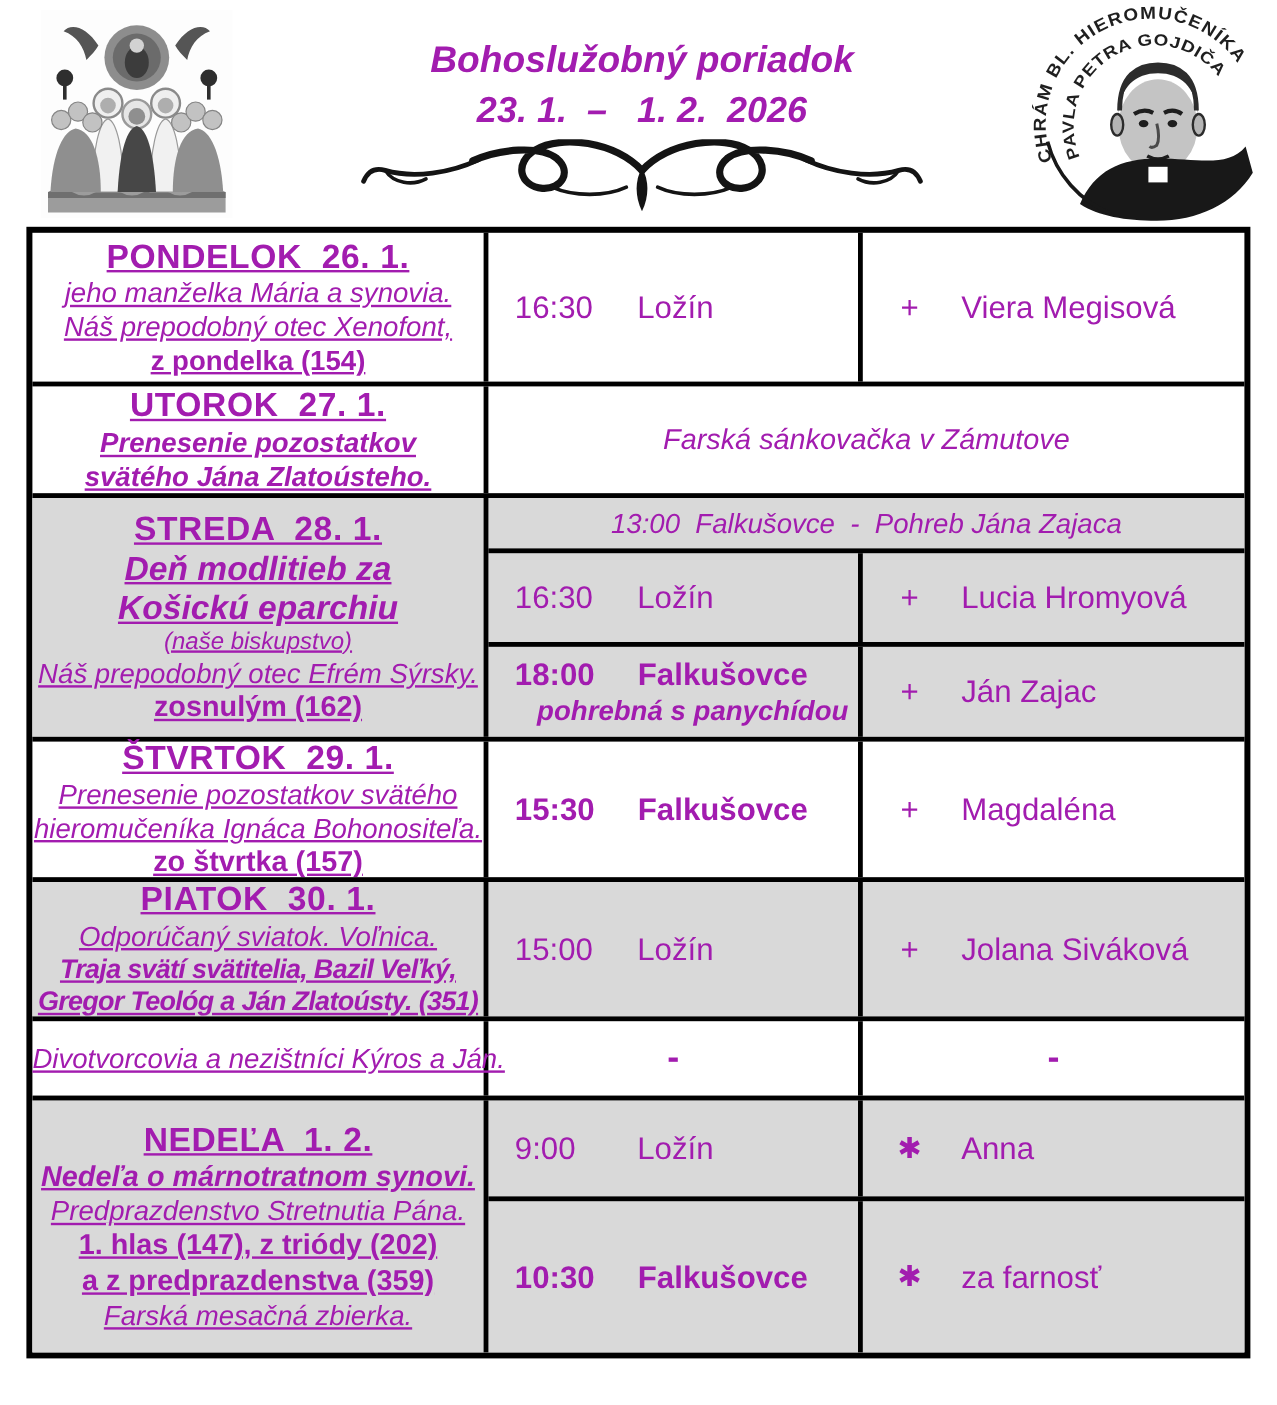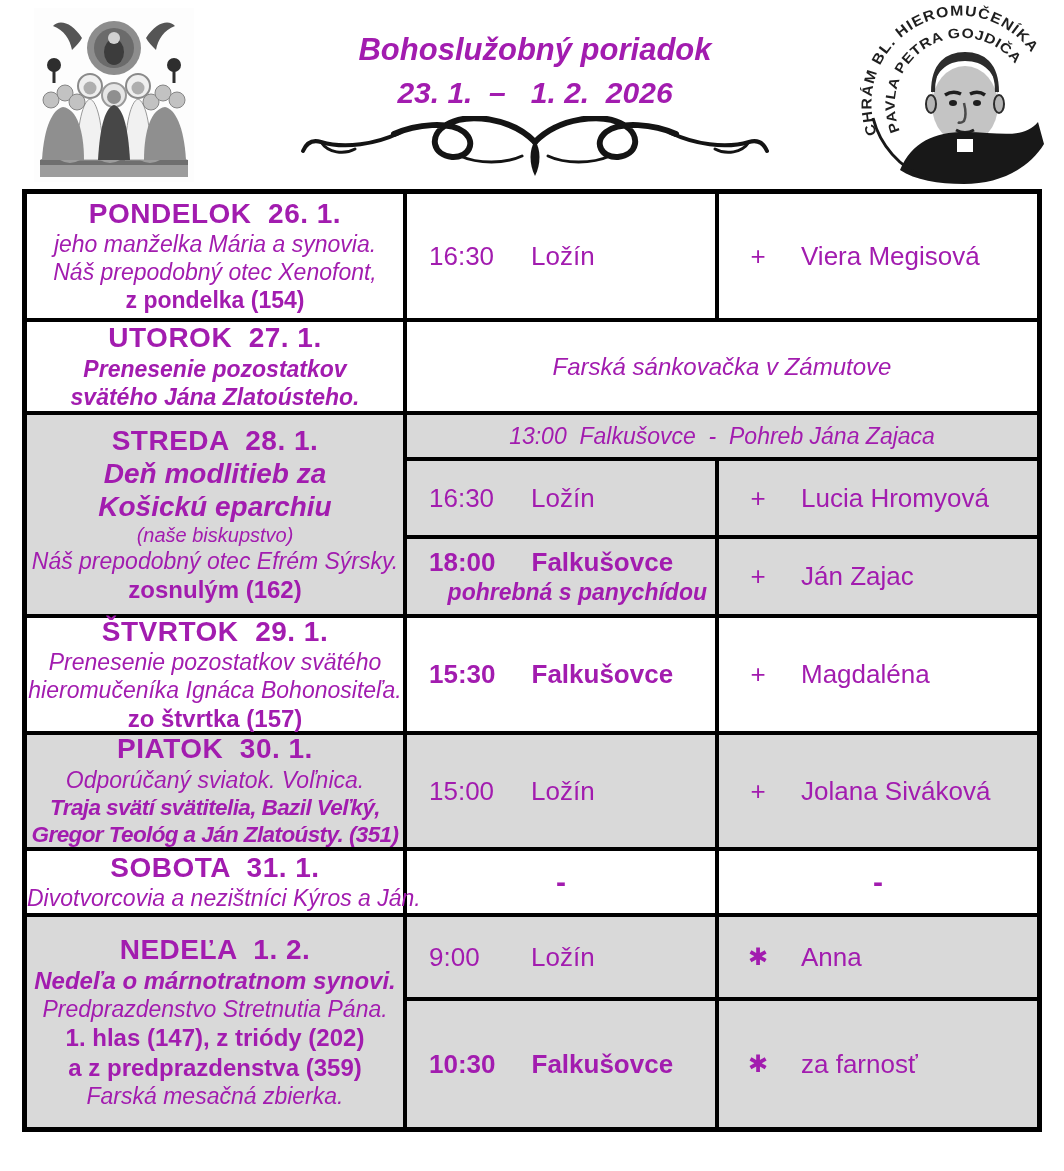--- a/index.html
+++ b/index.html
@@ -14,21 +14,21 @@
   .flourish{margin-top:6px;}
   .emblem{position:absolute;right:10px;top:0;width:194px;height:186px;}
   .arc-text{fill:#1f1f1f;font-family:"Liberation Sans",sans-serif;}
 
   
   .schedule{position:absolute;left:22px;top:189px;width:1010px;border:5px solid #000;}
   .row{display:flex;border-top:4px solid #000;}
   .row:first-child{border-top:none;}
   .shaded{background:#d9d9d9;}
   .day-cell{width:380px;flex:0 0 380px;border-right:4px solid #000;text-align:center;
-            display:flex;flex-direction:column;justify-content:center;padding:14px 0;box-sizing:border-box;}
+            display:flex;flex-direction:column;justify-content:center;padding:14px 0;box-sizing:border-box;text-decoration:underline;}
   .mid-cell{width:312px;flex:0 0 312px;border-right:4px solid #000;display:flex;align-items:center;
             padding-left:22px;box-sizing:border-box;}
   .int-cell{flex:1;display:flex;align-items:center;padding-left:26px;box-sizing:border-box;}
   .note-cell{flex:1;display:flex;align-items:center;justify-content:center;border-radius:19px;}
   .right-area{flex:1;display:flex;flex-direction:column;}
   .sub-row{display:flex;border-top:4px solid #000;}
   .sub-row.first{border-top:none;}
   .sub-mid{width:312px;flex:0 0 312px;border-right:4px solid #000;display:flex;flex-direction:column;
            justify-content:center;align-items:flex-start;padding-left:22px;box-sizing:border-box;}
   .sub-int{flex:1;display:flex;align-items:center;padding-left:26px;box-sizing:border-box;}
@@ -255,21 +255,20 @@
         </div>
       </div>
       <div class="int-cell">
         <span class="sym">+</span>
         <span class="name">Jolana Siváková</span>
       </div>
     </section>
 
     <section class="row" style="height:62px">
       <div class="day-cell">
-        <div class="day-title">SOBOTA  31. 1.</div>
         <div class="ln it">Divotvorcovia a nezištníci Kýros a Ján.</div>
       </div>
       <div class="dash-mid">-</div>
       <div class="dash-cell">-</div>
     </section>
 
     <section class="row shaded" style="height:210px">
       <div class="day-cell">
         <div class="day-title">NEDEĽA  1. 2.</div>
         <div class="ln bit" style="font-size:24px">Nedeľa o márnotratnom synovi.</div>

